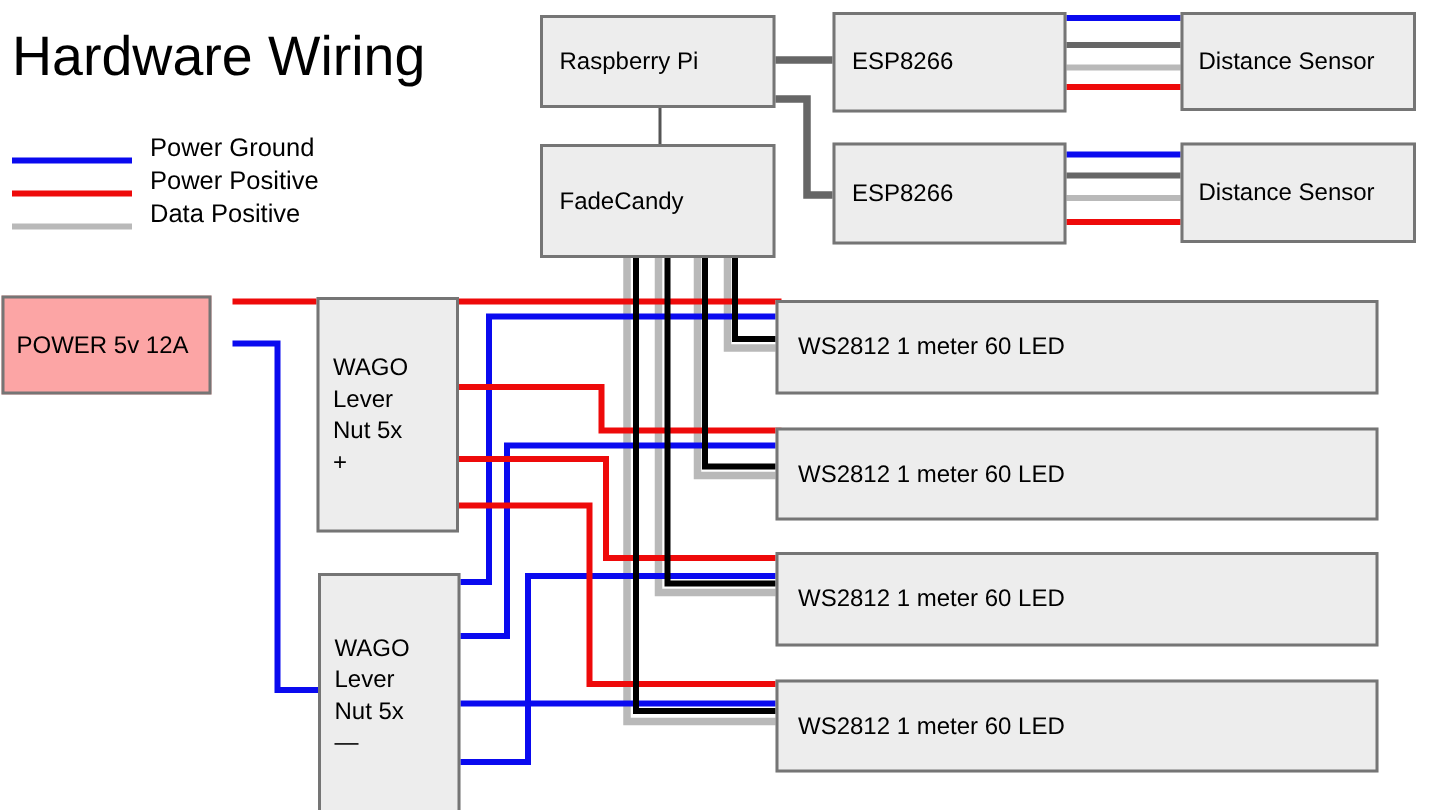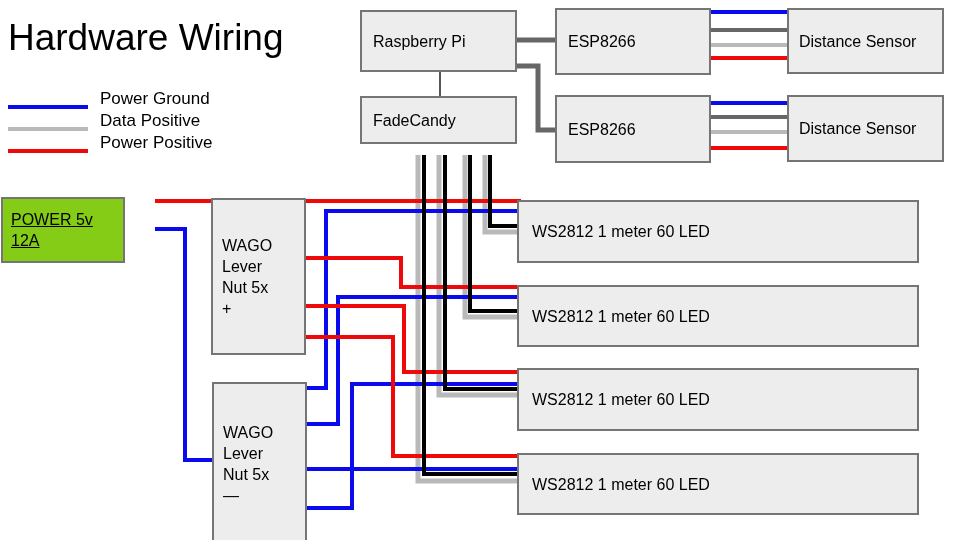--- a/index.html
+++ b/index.html
@@ -48,45 +48,45 @@
       <polyline points="440,70 440,98" fill="none" stroke="#555555" stroke-width="2" stroke-linejoin="miter"></polyline>
       <polyline points="490,155 490,226 521,226" fill="none" stroke="#000000" stroke-width="4" stroke-linejoin="miter"></polyline>
       <polyline points="470,155 470,311 521,311" fill="none" stroke="#000000" stroke-width="4" stroke-linejoin="miter"></polyline>
       <polyline points="445,155 445,389 521,389" fill="none" stroke="#000000" stroke-width="4" stroke-linejoin="miter"></polyline>
       <polyline points="424,155 424,474 521,474" fill="none" stroke="#000000" stroke-width="4" stroke-linejoin="miter"></polyline>
     </svg>
   <div>
       <div class="box" style="left: 360px; top: 10px; width: 157px; height: 62px; padding-left: 11px; background: rgb(237, 237, 237); border-color: rgb(117, 117, 117);">Raspberry Pi</div>
       <div class="box" style="left: 555px; top: 8px; width: 156px; height: 67px; padding-left: 11px; background: rgb(237, 237, 237); border-color: rgb(117, 117, 117);">ESP8266</div>
       <div class="box" style="left: 787px; top: 8px; width: 157px; height: 66px; padding-left: 10px; background: rgb(237, 237, 237); border-color: rgb(117, 117, 117);">Distance Sensor</div>
-      <div class="box" style="left: 360px; top: 96px; width: 157px; height: 48px; padding-left: 11px; background: rgb(237, 237, 237); border-color: rgb(117, 117, 117);">FadeCandy</div>
+      <div class="box" style="left: 360px; top: 96px; width: 157px; height: 76px; padding-left: 11px; background: rgb(237, 237, 237); border-color: rgb(117, 117, 117);">FadeCandy</div>
       <div class="box" style="left: 555px; top: 95px; width: 156px; height: 68px; padding-left: 11px; background: rgb(237, 237, 237); border-color: rgb(117, 117, 117);">ESP8266</div>
       <div class="box" style="left: 787px; top: 95px; width: 157px; height: 67px; padding-left: 10px; background: rgb(237, 237, 237); border-color: rgb(117, 117, 117);">Distance Sensor</div>
-      <div class="box" style="left: 1px; top: 197px; width: 124px; height: 66px; padding-left: 8px; background: #84cc16; border-color: rgb(117, 117, 117); text-decoration: underline;">POWER 5v 12A</div>
+      <div class="box" style="left: 1px; top: 197px; width: 140px; height: 66px; padding-left: 8px; background: #fca5a5; border-color: rgb(117, 117, 117);">POWER 5v 12A</div>
       <div class="box" style="left: 211px; top: 198px; width: 95px; height: 157px; padding-left: 9px; background: rgb(237, 237, 237); border-color: rgb(117, 117, 117);">WAGO
 Lever
 Nut 5x
 +</div>
       <div class="box" style="left: 212px; top: 382px; width: 95px; height: 163px; padding-left: 9px; background: rgb(237, 237, 237); border-color: rgb(117, 117, 117);">WAGO
 Lever
 Nut 5x
 —</div>
       <div class="box" style="left: 517px; top: 200px; width: 402px; height: 63px; padding-left: 13px; background: rgb(237, 237, 237); border-color: rgb(117, 117, 117);">WS2812 1 meter 60 LED</div>
       <div class="box" style="left: 517px; top: 285px; width: 402px; height: 62px; padding-left: 13px; background: rgb(237, 237, 237); border-color: rgb(117, 117, 117);">WS2812 1 meter 60 LED</div>
       <div class="box" style="left: 517px; top: 368px; width: 402px; height: 63px; padding-left: 13px; background: rgb(237, 237, 237); border-color: rgb(117, 117, 117);">WS2812 1 meter 60 LED</div>
       <div class="box" style="left: 517px; top: 453px; width: 402px; height: 62px; padding-left: 13px; background: rgb(237, 237, 237); border-color: rgb(117, 117, 117);">WS2812 1 meter 60 LED</div>
     </div>
   <div class="title">Hardware Wiring</div>
   <div class="legend">
       <div class="legend-row">
         <div class="legend-swatch" style="background: rgb(10, 10, 239);"></div>
         <span class="legend-label">Power Ground</span>
       </div>
       <div class="legend-row">
+        <div class="legend-swatch" style="background: rgb(238, 10, 10);"></div>
+        <span class="legend-label">Power Positive</span>
+      </div>
+      <div class="legend-row">
         <div class="legend-swatch" style="background: rgb(185, 185, 185);"></div>
         <span class="legend-label">Data Positive</span>
-      </div>
-      <div class="legend-row">
-        <div class="legend-swatch" style="background: rgb(238, 10, 10);"></div>
-        <span class="legend-label">Power Positive</span>
       </div>
     </div>
 </div>
 
 </body></html>

